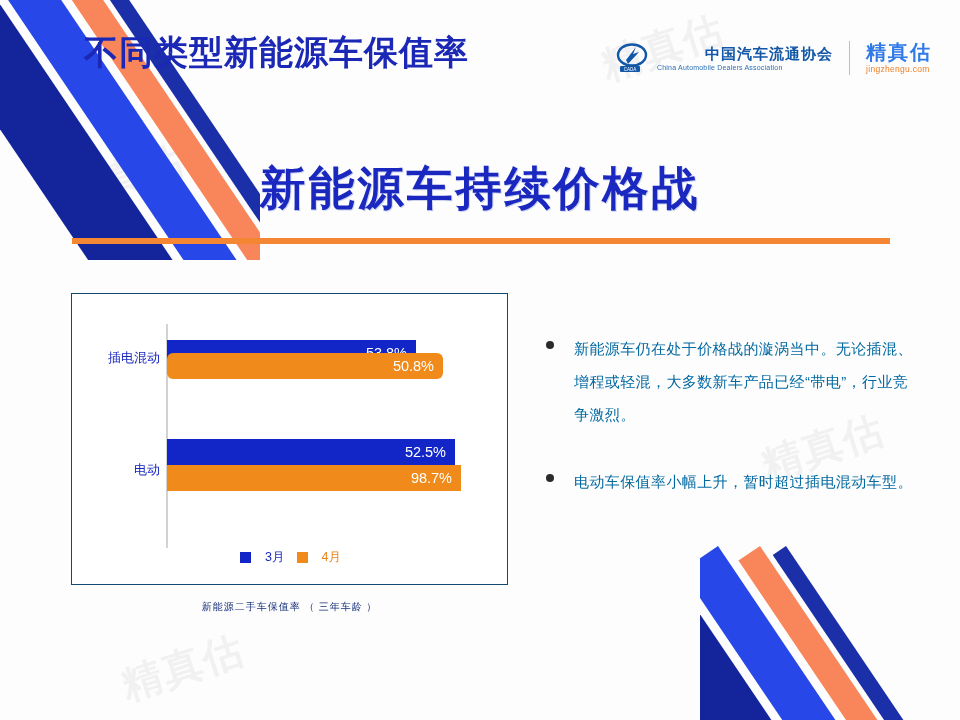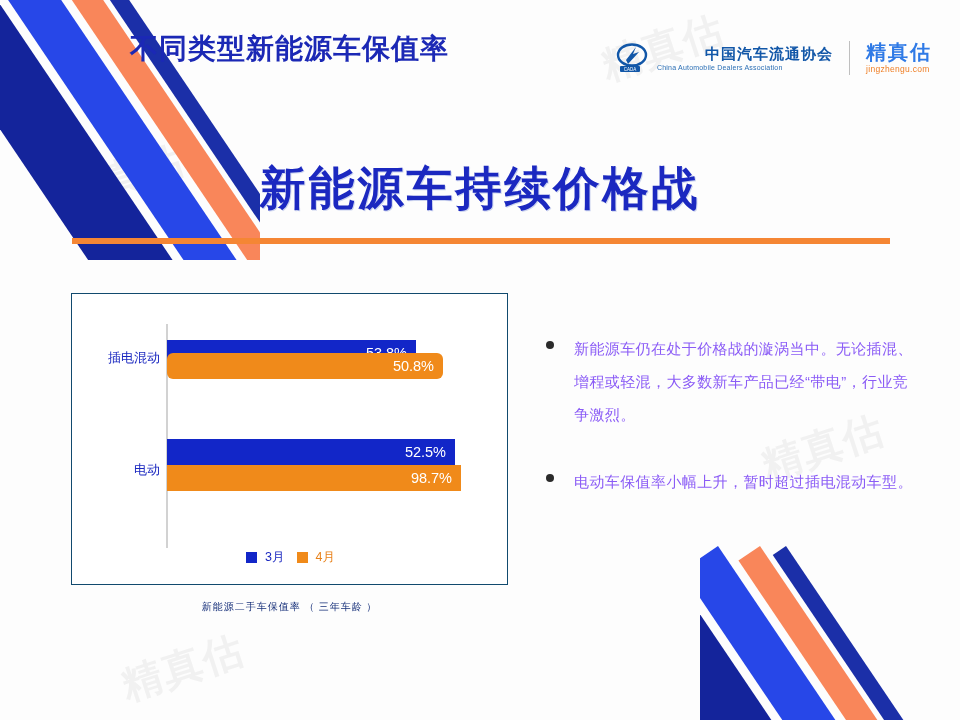--- a/index.html
+++ b/index.html
@@ -31,22 +31,22 @@
   .tl .s4{background:#1b2fa8;top:-150px;left:28px;height:16px;}
 
   .br .s1{background:#14249b;top:86px;left:-46px;height:70px;}
   .br .s2{background:#2747e8;top:86px;left:18px;height:44px;}
   .br .s3{background:#f9865a;top:86px;left:60px;height:26px;}
   .br .s4{background:#1b2fa8;top:86px;left:86px;height:16px;}
 
   
   #header-title{
     position:absolute;left:84px;top:30px;
-    font-size:28px;font-weight:bold;color:#1b28b5;
-    letter-spacing:1px;white-space:nowrap;margin-left:46px;
+    font-size:34px;font-weight:bold;color:#1b28b5;
+    letter-spacing:1px;white-space:nowrap;
   }
 
   
   #logo-bar{position:absolute;right:28px;top:36px;display:flex;align-items:center;height:44px;}
   #cada-logo{display:flex;align-items:center;gap:7px;}
   #cada-mark{width:34px;height:34px;position:relative;}
   #cada-text{display:flex;flex-direction:column;line-height:1;}
   #cada-cn{font-size:15px;font-weight:bold;color:#1257a8;letter-spacing:1px;white-space:nowrap;padding-left:48px;}
   #cada-en{font-size:7px;color:#2b6fb5;letter-spacing:.2px;margin-top:3px;white-space:nowrap;}
   #logo-sep{width:1px;height:34px;background:#bfbfbf;margin:0 16px;}
@@ -71,39 +71,39 @@
   #axis{position:absolute;left:94px;top:30px;width:1.5px;height:224px;background:#d2d2d2;}
   .cat-label{position:absolute;right:349px;font-size:13px;color:#1b28c0;white-space:nowrap;}
   .bar{position:absolute;left:95px;height:26px;}
   .bar .val{position:absolute;right:9px;top:50%;transform:translateY(-50%);
             color:#fff;font-size:14.5px;white-space:nowrap;}
   .bar.blue{background:#1226c8;}
   .bar.orange{background:#f08a1a;}
 
   #legend{position:absolute;left:0;right:0;top:255px;display:flex;justify-content:center;
           align-items:center;gap:12px;}
-  .lg-item{display:flex;align-items:center;gap:8px;font-size:12.5px;}
+  .lg-item{display:flex;align-items:center;gap:14px;font-size:12.5px;}
   .lg-sw{width:11px;height:11px;display:inline-block;}
   .lg-sw.blue{background:#1226c8;}
   .lg-sw.orange{background:#f08a1a;}
   .lg-item.blue-t{color:#1b28c0;}
   .lg-item.orange-t{color:#e8821b;}
 
   #chart-caption{
     position:absolute;left:71px;top:600px;width:437px;text-align:center;
     font-family:"Liberation Serif","DejaVu Serif",serif;
     font-size:10px;color:#17307a;letter-spacing:1px;white-space:nowrap;
   }
 
   
   #bullets{position:absolute;left:540px;top:332px;width:380px;}
   .bullet{display:flex;align-items:flex-start;margin-bottom:34px;}
   .dot{width:8px;height:8px;border-radius:50%;background:#2b2b2b;
        margin:9px 20px 0 6px;flex:0 0 auto;}
-  .btext{font-size:15px;line-height:33px;color:#8b5cf6;letter-spacing:.4px;}
+  .btext{font-size:15px;line-height:33px;color:#0369a1;letter-spacing:.4px;}
 </style>
 </head>
 <body>
 
 <div id="slide">
 
   <div class="wm r" style="left:600px;top:20px;">精真估</div>
   <div class="wm r" style="left:60px;top:150px;">精真估</div>
   <div class="wm r" style="left:760px;top:420px;">精真估</div>
   <div class="wm r" style="left:120px;top:640px;">精真估</div>

